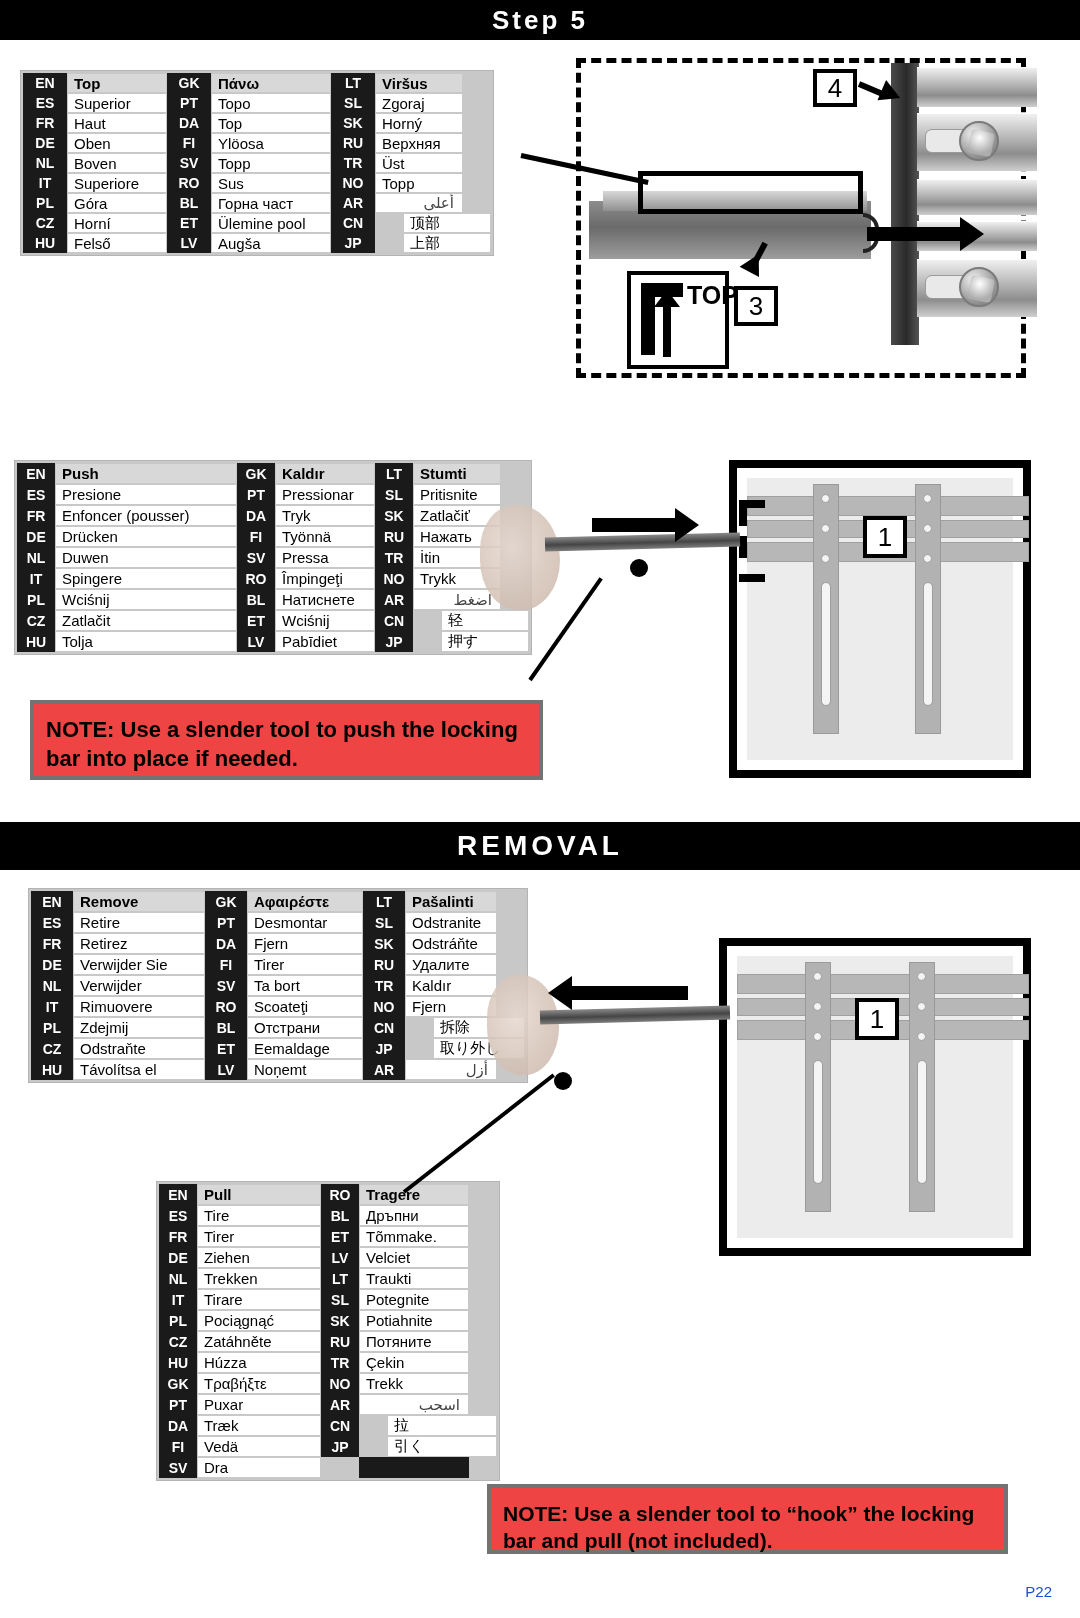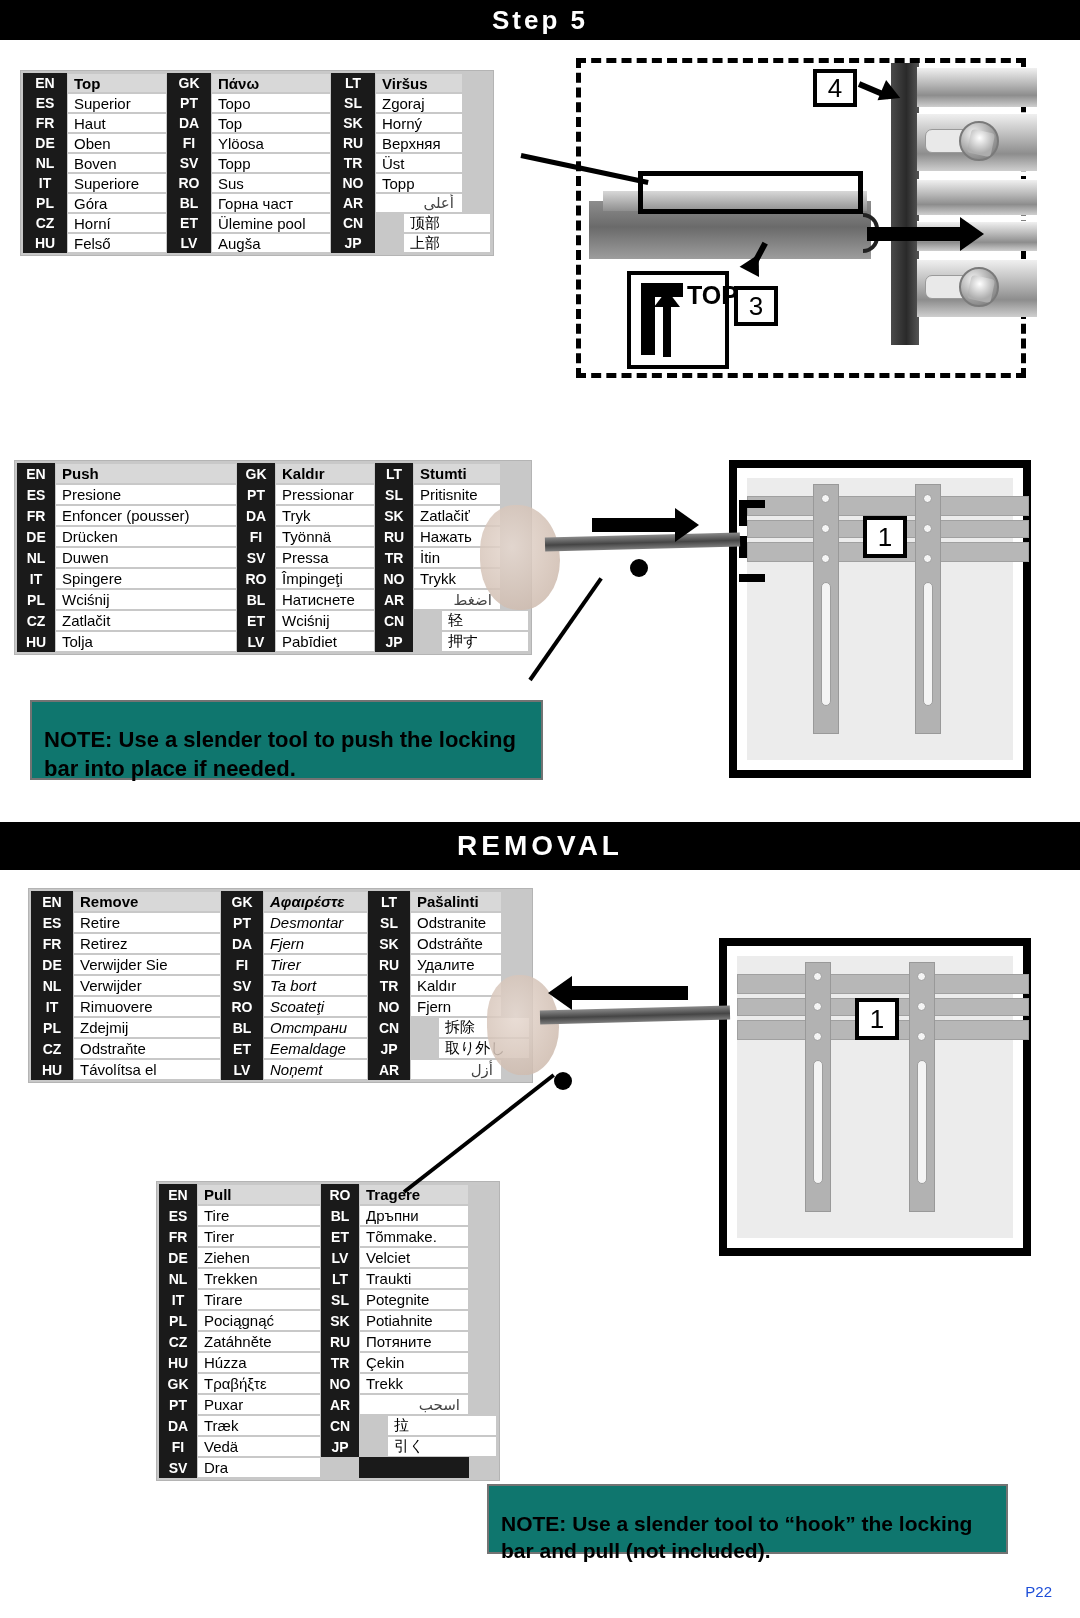--- a/index.html
+++ b/index.html
@@ -67,39 +67,39 @@
   #table-push .code { width:38px; height:21px; font-size:14px; }
   #table-push .word { height:21px; font-size:15px; }
   #table-push .w1 { width:182px; }
   #table-push .w2 { width:100px; }
   #table-push .w3 { width:88px; }
 
   
   #table-remove { left:28px; top:888px; }
   #table-remove .code { width:42px; height:21px; font-size:14px; }
   #table-remove .word { height:21px; font-size:15px; }
-  #table-remove .w1 { width:148px; }
-  #table-remove .w2 { width:105px;font-style:italic; }
+  #table-remove .w1 { width:132px; }
+  #table-remove .w2 { width:116px; }
   #table-remove .w3 { width:92px; }
 
   
   #table-pull { left:156px; top:1181px; }
   #table-pull .code { width:38px; height:21px; font-size:14px; }
   #table-pull .word { height:21px; font-size:15px; }
   #table-pull .w1 { width:124px; }
   #table-pull .w2 { width:110px; }
 
   
   .note {
     position:absolute;
-    background:#0f766e;
-    border:2px solid #737373;
+    background:#ef4444;
+    border:4px solid #737373;
     font-weight:bold; font-size:22px; line-height:1.30;
     color:#000;
-    padding:24px 12px;
+    padding:12px 12px;
   }
   #note-push { left:30px; top:700px; width:513px; height:80px; }
   #note-pull { left:487px; top:1484px; width:521px; height:70px; font-size:21px;}
 
   #page-number {
     position:absolute; right:28px; bottom:18px;
     font-size:15px; color:#1d4ed8;
   }
 
   

